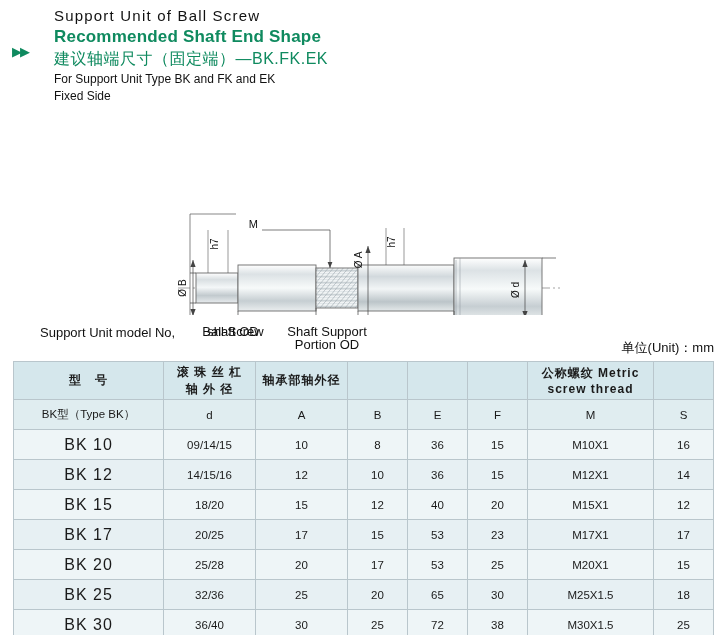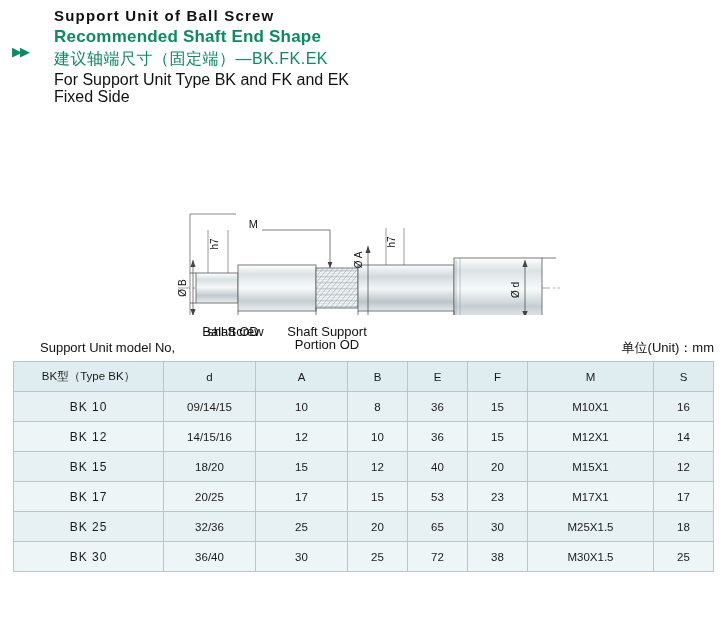--- a/index.html
+++ b/index.html
@@ -13,41 +13,41 @@
     overflow: hidden;
   }
 
   
   .header {
     position: relative;
     padding: 6px 0 0 54px;
   }
   .header-title {
     font-size: 15px;
-    font-weight: bold;
+    font-weight: normal;
     letter-spacing: 1.2px;
     color: #111;
     line-height: 20px;
   }
   .header-sub-en {
     font-size: 17px;
     font-weight: bold;
     color: #0f8a5f;
     line-height: 22px;
     letter-spacing: 0.2px;
   }
   .header-sub-cn {
     font-size: 16px;
     font-weight: normal;
     color: #0f8a5f;
     line-height: 22px;
     letter-spacing: 0.5px;
   }
   .header-desc {
-    font-size: 16px;
+    font-size: 12px;
     color: #111;
     line-height: 15px;
     margin-top: 2px;
   }
   .arrow-mark {
     position: absolute;
     left: 12px;
     top: 44px;
     color: #0f8a5f;
     font-size: 13px;
@@ -100,21 +100,21 @@
     font-size: 12px;
     height: 38px;
     letter-spacing: 1px;
   }
   table.spec tr.hdr2 td {
     background: #e3eef1;
     font-weight: normal;
     font-size: 11.5px;
   }
   table.spec tr.hdr2 td.typecol { font-size: 11.5px; }
-  table.spec td.model { font-size: 12px; letter-spacing: 1px; }
+  table.spec td.model { font-size: 16px; letter-spacing: 1px; }
   table.spec tr:nth-child(even) td { background: #e7f0f3; }
   table.spec tr:nth-child(odd) td { background: #eef5f7; }
   table.spec tr.hdr1 th { background: #d5e7ec; }
   table.spec tr.hdr2 td { background: #e0edf0; }
 
   .colw1 { width: 150px; }
   .colw2 { width: 92px; }
   .colw3 { width: 92px; }
   .colw4 { width: 60px; }
   .colw5 { width: 60px; }
@@ -254,40 +254,53 @@
       <line x1="454" y1="201" x2="454" y2="292"></line>
       <line x1="316" y1="288" x2="454" y2="288"></line>
       <path d="M316 288 l7 -2.4 v4.8 z" fill="#444" stroke="none"></path>
       <path d="M454 288 l-7 -2.4 v4.8 z" fill="#444" stroke="none"></path>
     </g>
     <text x="385" y="283" font-family="Liberation Sans, sans-serif" font-size="11" fill="#111" text-anchor="middle">E</text>
   </svg>
 </div>
 
 <div class="table-head-labels">
-  <div class="lbl left" style="left:40px; top:24px; width:190px;">Support Unit model No,</div>
+  <div class="lbl left" style="left:40px; top:9px; width:190px;">Support Unit model No,</div>
   <div class="lbl" style="left:178px; top:8px; width:110px;">Ball Screw</div>
   <div class="lbl" style="left:178px; top:8px; width:110px;">shaft OD</div>
   <div class="lbl" style="left:268px; top:8px; width:118px;">Shaft Support</div>
   <div class="lbl" style="left:268px; top:21px; width:118px;">Portion OD</div>
   <div class="lbl right" style="right:12px; top:24px; width:160px;">单位(Unit)：mm</div>
 </div>
 
 <table class="spec">
   <colgroup>
     <col class="colw1">
       <col class="colw2">
       <col class="colw3">
       <col class="colw4">
     <col class="colw5">
       <col class="colw6">
       <col class="colw7">
       <col class="colw8">
   </colgroup>
   <tbody>
+    <tr class="hdr1">
+      <th>型　号</th>
+      <th>
+        <div>滚 珠 丝 杠</div>
+        <div>轴 外 径</div>
+      </th>
+      <th>轴承部轴外径</th>
+      <th></th>
+      <th></th>
+      <th></th>
+      <th>公称螺纹 Metric screw thread</th>
+      <th></th>
+    </tr>
     <tr class="hdr2">
       <td class="typecol">BK型（Type BK）</td>
       <td>d</td>
       <td>A</td>
       <td>B</td>
       <td>E</td>
       <td>F</td>
       <td>M</td>
       <td>S</td>
     </tr>
@@ -326,20 +339,30 @@
       <td class="model">BK 17</td>
       <td>20/25</td>
       <td>17</td>
       <td>15</td>
       <td>53</td>
       <td>23</td>
       <td>M17X1</td>
       <td>17</td>
     </tr>
     <tr>
+      <td class="model">BK 20</td>
+      <td>25/28</td>
+      <td>20</td>
+      <td>17</td>
+      <td>53</td>
+      <td>25</td>
+      <td>M20X1</td>
+      <td>15</td>
+    </tr>
+    <tr>
       <td class="model">BK 25</td>
       <td>32/36</td>
       <td>25</td>
       <td>20</td>
       <td>65</td>
       <td>30</td>
       <td>M25X1.5</td>
       <td>18</td>
     </tr>
     <tr>

